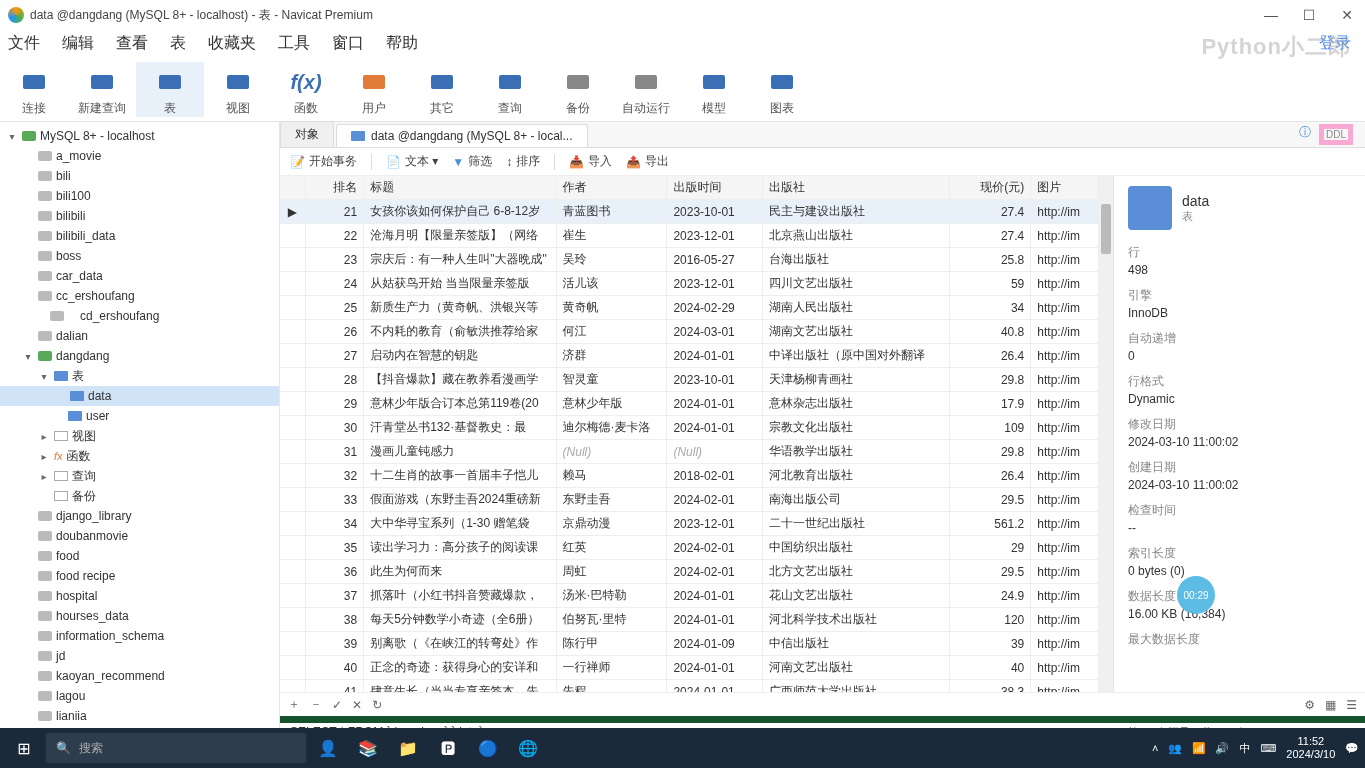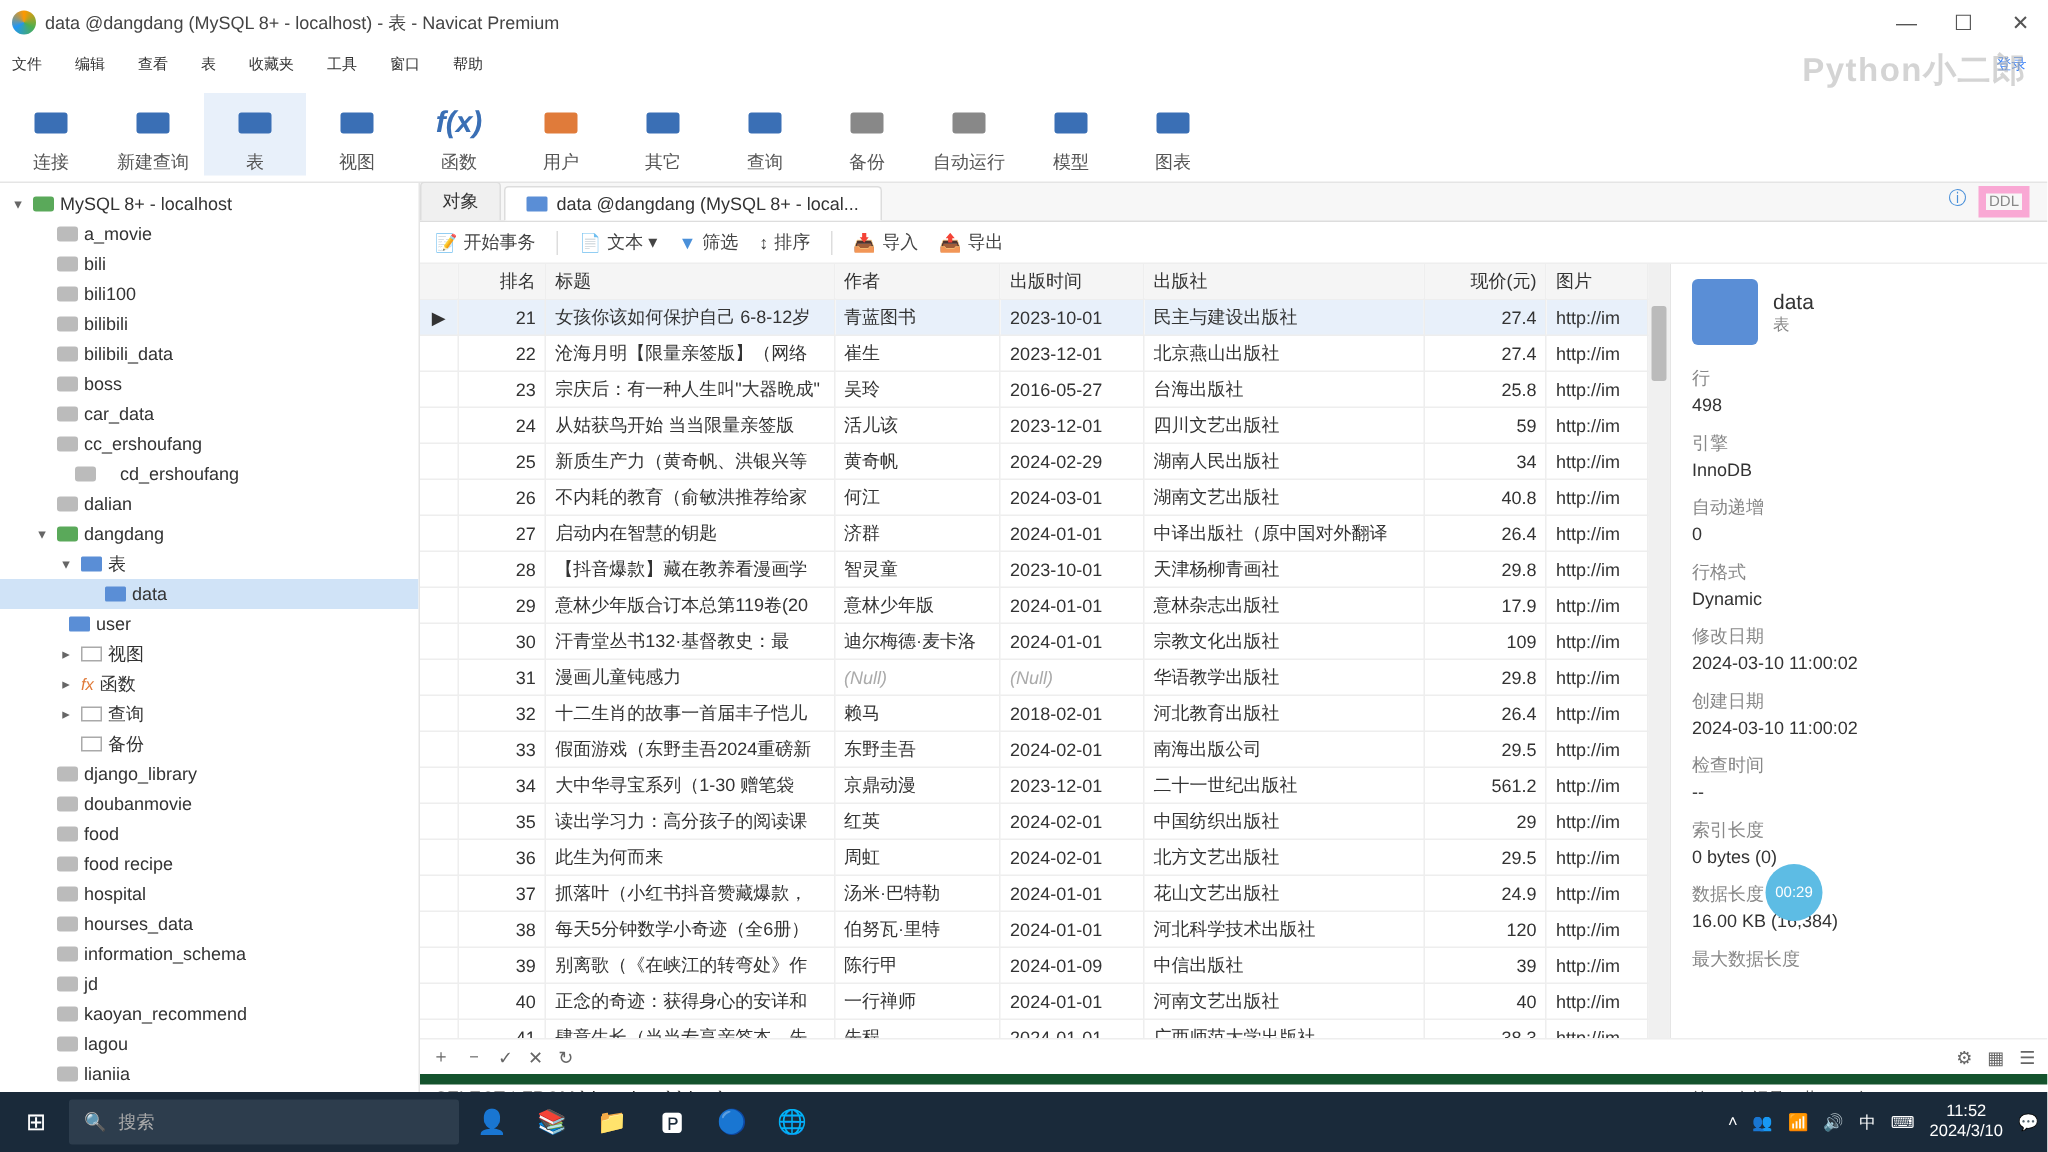--- a/index.html
+++ b/index.html
@@ -2,21 +2,21 @@
 <html><head>
 <meta charset="utf-8">
 <style>
 * { margin: 0; padding: 0; box-sizing: border-box; font-family: "Microsoft YaHei", "Segoe UI", sans-serif; }
 body { background: #fff; font-size: 12px; color: #333; overflow: hidden; width: 1365px; height: 768px; position: relative; }
 .titlebar { height: 30px; display: flex; align-items: center; padding: 0 8px; background: #fff; }
 .titlebar .logo { width: 16px; height: 16px; border-radius: 50%; background: conic-gradient(#ff9800, #4caf50, #2196f3, #ff9800); margin-right: 6px; }
 .titlebar .title { flex: 1; font-size: 12px; color: #444; }
 .winbtns { display: flex; gap: 18px; font-size: 14px; color: #555; }
 .winbtns span { width: 20px; text-align: center; cursor: pointer; }
-.menubar { height: 26px; display: flex; align-items: center; padding: 0 8px; gap: 22px; background: #fff; font-size: 10px; color: #333; position: relative; }
+.menubar { height: 26px; display: flex; align-items: center; padding: 0 8px; gap: 22px; background: #fff; font-size: 16px; color: #333; position: relative; }
 .menubar .login { position: absolute; right: 14px; color: #3b82f6; }
 .toolbar { height: 66px; display: flex; align-items: flex-end; background: #fff; border-bottom: 1px solid #e5e5e5; padding-bottom: 4px; }
 .tbtn { width: 68px; display: flex; flex-direction: column; align-items: center; gap: 4px; font-size: 12px; color: #555; cursor: pointer; padding-top: 6px; }
 .tbtn.active { background: #e8f0fa; }
 .tbtn .ico { width: 28px; height: 28px; display: flex; align-items: center; justify-content: center; font-size: 20px; }
 .watermark { position: absolute; right: 14px; top: 32px; font-size: 22px; font-weight: 600; color: rgba(170,170,170,.5); letter-spacing: 1px; }
 .mainsplit { display: flex; height: 616px; }
 .tree { width: 280px; border-right: 1px solid #e5e5e5; overflow-y: auto; padding: 4px 0; }
 .treerow { display: flex; align-items: center; height: 20px; padding-left: 6px; gap: 4px; cursor: pointer; white-space: nowrap; }
 .treerow.sel { background: #d0e3f7; }
@@ -259,21 +259,21 @@
       <div class="treerow" style="padding-left: 38px;">
         <span class="tw">▾</span>
         <span class="ic-tbl"></span>
         <span>表</span>
       </div>
       <div class="treerow sel" style="padding-left: 54px;">
         <span class="tw"></span>
         <span class="ic-tbl"></span>
         <span>data</span>
       </div>
-      <div class="treerow" style="padding-left: 30px;">
+      <div class="treerow" style="padding-left: 52px;">
         <span class="tw"></span>
         <span class="ic-tbl"></span>
         <span>user</span>
       </div>
       <div class="treerow" style="padding-left: 38px;">
         <span class="tw">▸</span>
         <span class="ic-fld"></span>
         <span>视图</span>
       </div>
       <div class="treerow" style="padding-left: 38px;">

